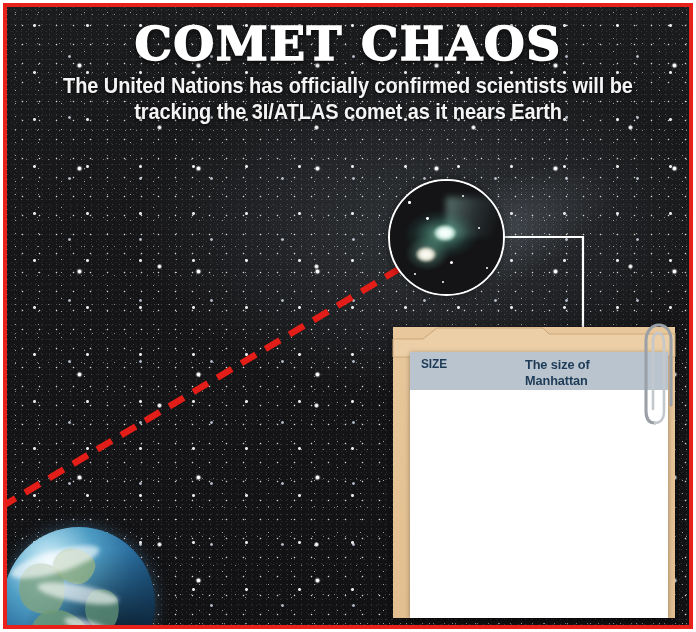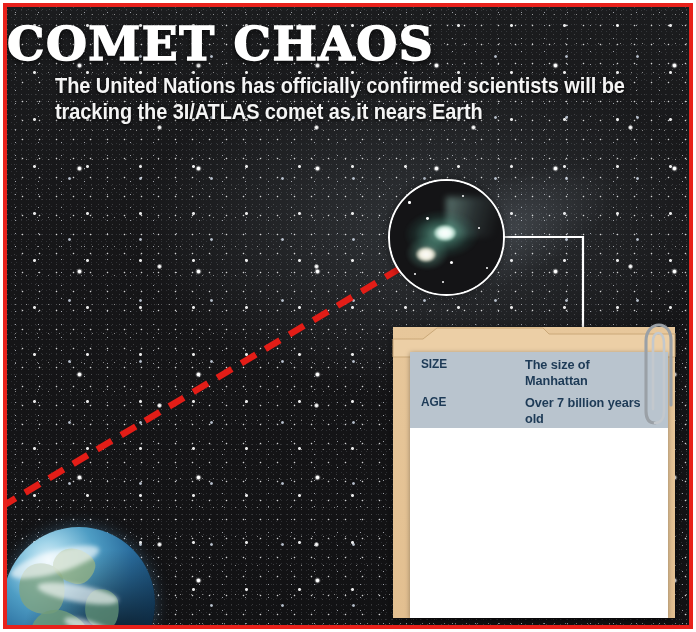--- a/index.html
+++ b/index.html
@@ -79,21 +79,21 @@
     width:330px; height:210px;
     background:radial-gradient(ellipse 170px 70px at 50% 50%, rgba(190,205,220,.16) 0%, rgba(190,205,220,0) 72%);
     transform:rotate(-24deg);
   }
 
   
   #headline{
     position:absolute;
     left:7px; top:7px;
     width:682px;
-    text-align:left;
+    text-align:center;
     z-index:20;
   }
   #title{
     margin:12px 0 0 0;
     font-family:"DejaVu Serif", serif;
     font-weight:700;
     font-size:47px;
     line-height:50px;
     letter-spacing:1.5px;
     color:#ffffff;
@@ -318,24 +318,20 @@
 
     <div id="card">
 
 
       <div class="row alt">
         <div class="row-label">SIZE</div>
         <div class="row-value">The size of Manhattan</div>
       </div>
 
 
-      <div class="row alt">
-        <div class="row-label">AGE</div>
-        <div class="row-value">Over 7 billion years old</div>
-      </div>
 
 
 
     </div>
 
     <svg id="paperclip" viewBox="0 0 34 108">
       <path d="M13,104 C6,104 4,98 4,92 L4,22 C4,12 10,6 17,6 C24,6 29,12 29,21 L29,86" fill="none" stroke="#9aa0a6" stroke-width="3.1" stroke-linecap="round"></path>
       <path d="M13,104 C19,104 22,99 22,93 L22,24 C22,17 19,14 16.5,14 C13,14 11,17 11,23 L11,90" fill="none" stroke="#c3c8cd" stroke-width="2.6" stroke-linecap="round"></path>
     </svg>
   </div>

